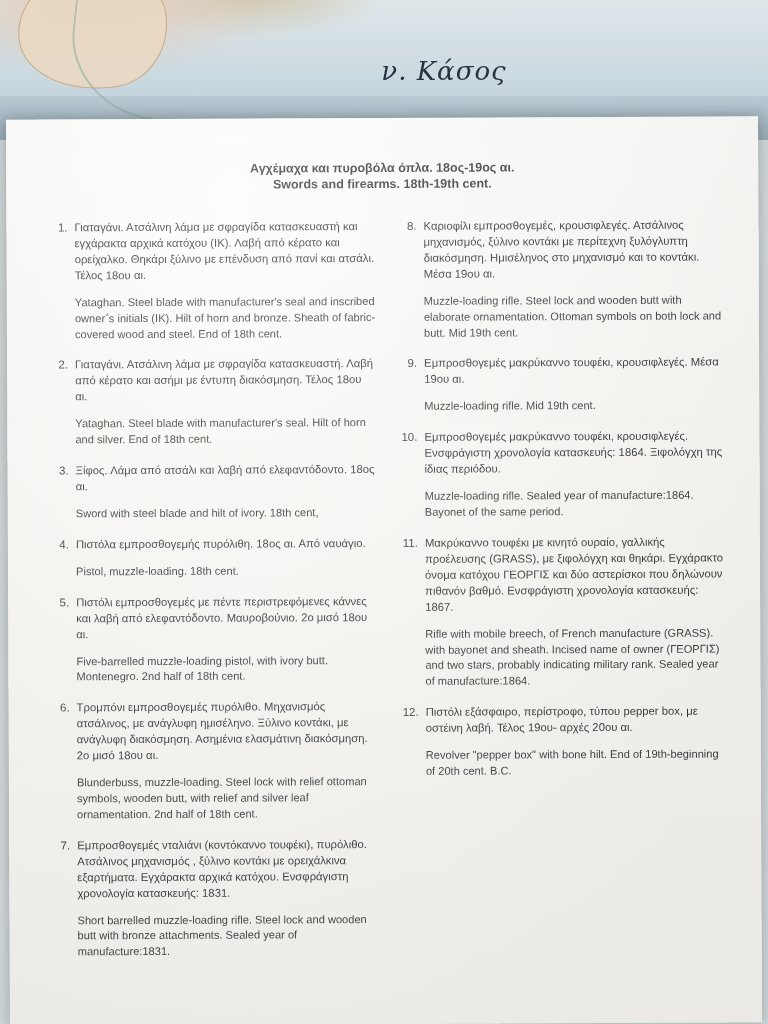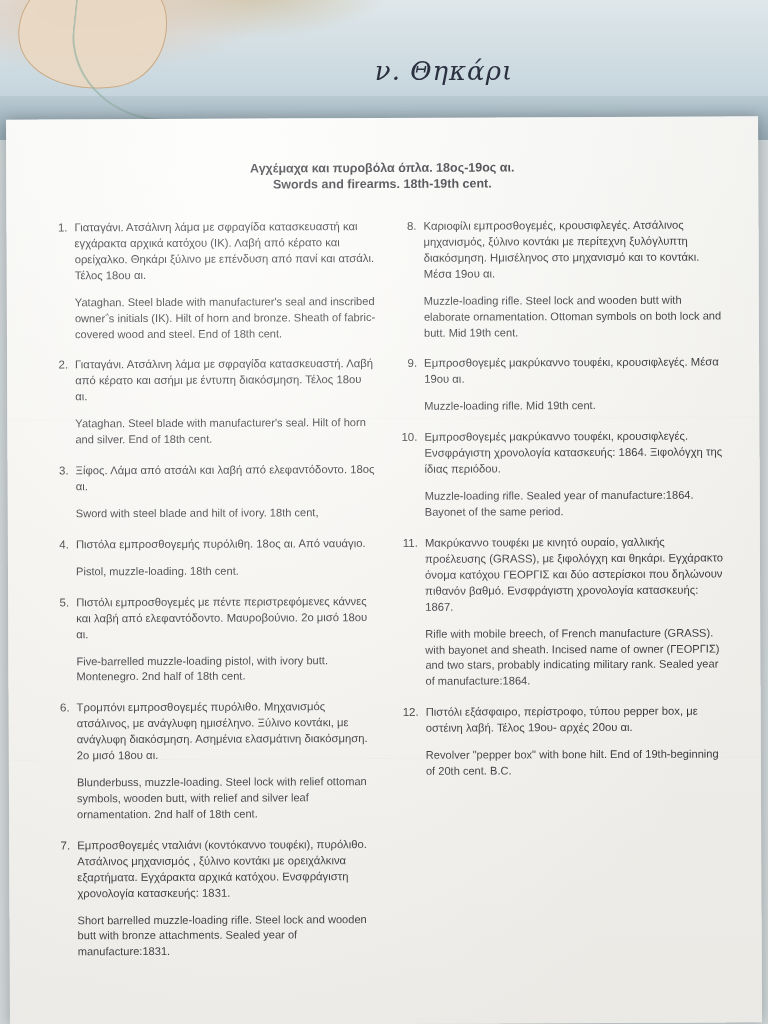--- a/index.html
+++ b/index.html
@@ -148,21 +148,21 @@
 <body>
 
 <div id="root">
 
   <div class="map-backdrop">
     <div class="map-island"></div>
     <div class="map-coast"></div>
     <div class="map-shade"></div>
   </div>
 
-  <div class="island-title">ν. Θηκάρι</div>
+  <div class="island-title">ν. Κάσος</div>
 
   <div class="placard">
 
     <div class="heading">
       <div class="gr">Αγχέμαχα και πυροβόλα όπλα. 18ος-19ος αι.</div>
       <div class="en">Swords and firearms. 18th-19th cent.</div>
     </div>
 
     <div class="columns">
       <div class="col" id="col-left">

